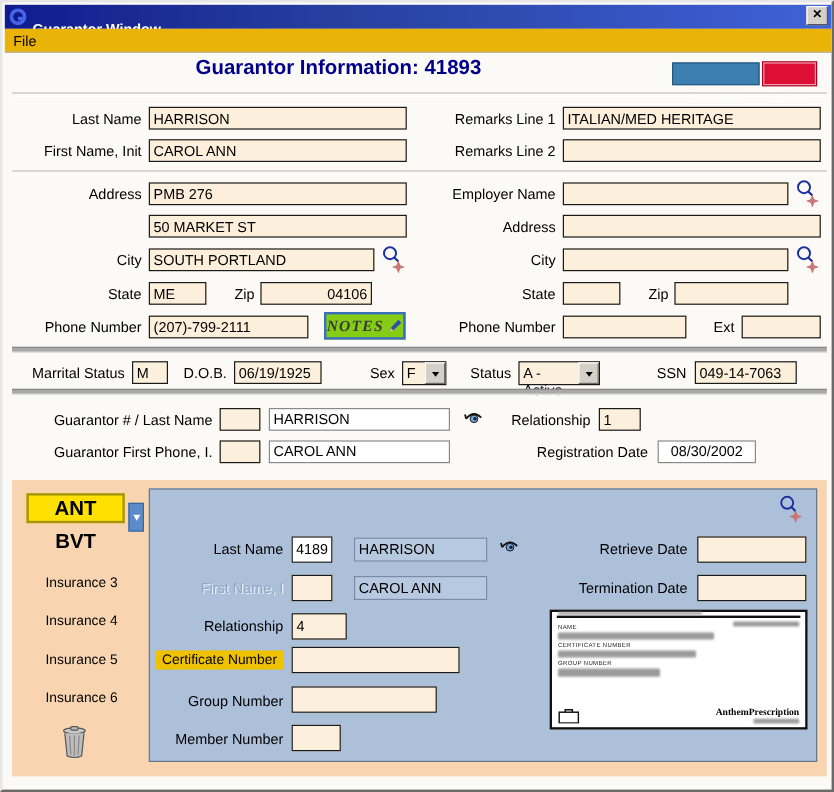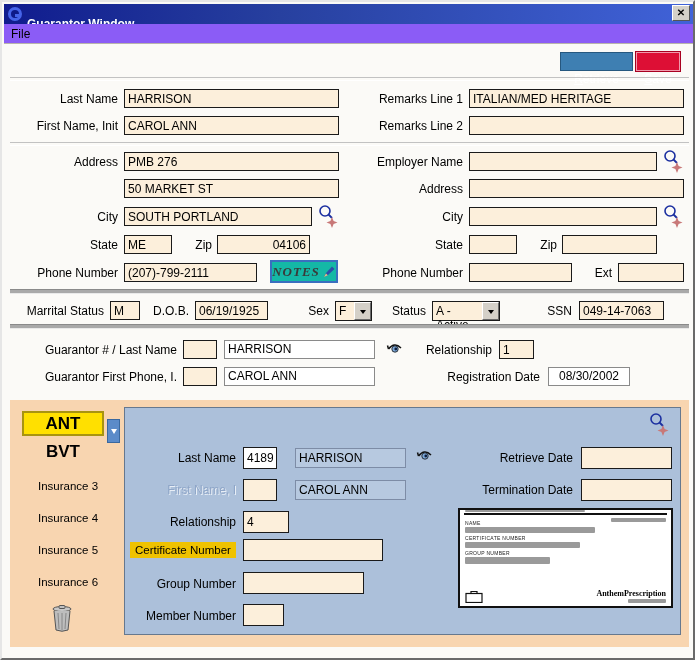--- a/index.html
+++ b/index.html
@@ -11,21 +11,21 @@
   .titlebar{position:absolute;left:2px;top:2px;width:689px;height:20px;
     background:linear-gradient(90deg,#101C8E 0%,#27409F 40%,#4062D8 100%);
     display:flex;align-items:center;padding-left:4px;box-sizing:border-box;}
   .g-icon{width:14px;height:14px;border:3px solid #4664E8;border-radius:50%;box-sizing:border-box;
     position:relative;background:#0E1A88;}
   .g-icon::after{content:"";position:absolute;right:-1px;top:4px;width:5px;height:3px;background:#4664E8;}
   .title-text{color:#fff;font-weight:bold;font-size:12px;margin-left:5px;margin-top:20px;}
   .close-btn{position:absolute;right:3px;top:3px;width:16px;height:14px;background:#D4D0C8;
     border:1px solid;border-color:#fff #555 #555 #fff;font-size:10px;font-weight:bold;
     display:flex;align-items:center;justify-content:center;cursor:default;line-height:1;}
-  .menubar{position:absolute;left:2px;top:22px;width:689px;height:19px;background:#8b5cf6;
+  .menubar{position:absolute;left:2px;top:22px;width:689px;height:19px;background:#eab308;
     display:flex;align-items:center;border-bottom:1px solid #B8B4AC;}
   .menu-item{font-size:12px;padding:1px 7px;}
   .hdr-title{position:absolute;left:60px;top:45px;width:440px;text-align:center;
     font-size:17px;font-weight:bold;color:#00008B;}
   .btn{position:absolute;box-sizing:border-box;color:#fff;font-size:12px;text-align:center;cursor:default;}
   .btn span{display:block;margin-top:17px;}
   .btn span::first-letter{text-decoration:underline;}
   .btn-retrieve{left:558px;top:50px;width:73px;height:19px;background:#3E7FB2;border:1px solid #26587F;padding-top:2px;}
   .btn-save{left:634px;top:50px;width:44px;height:19px;background:#DD0F35;border:1px solid #F09AAC;
     box-shadow:0 0 0 1px #A80020;padding-top:2px;}
@@ -37,21 +37,21 @@
     font-family:"Liberation Sans",sans-serif;font-size:12px;padding:0 3px;outline:none;color:#000;}
   .fld.ralign{text-align:right;}
   .ro{position:absolute;box-sizing:border-box;height:19px;background:#fff;border:1px solid #8a8a8a;
     font-size:12px;padding:1px 3px;line-height:15px;white-space:nowrap;overflow:hidden;}
   .combo{position:absolute;box-sizing:border-box;height:20px;background:#FCEFDB;border:1px solid #1a1a1a;display:flex;}
   .combo .val{flex:1;font-size:12px;padding:2px 2px 0 3px;}
   .combo .cbtn{width:15px;background:#D4D0C8;border:1px solid;border-color:#fff #6a6a6a #6a6a6a #fff;
     display:flex;align-items:center;justify-content:center;}
   .combo .cbtn::after{content:"";width:0;height:0;border:3px solid transparent;border-top:4px solid #000;margin-top:4px;}
   .icon-btn{position:absolute;cursor:default;}
-  .notes-btn{position:absolute;left:268px;top:258px;width:68px;height:23px;background:#14b8a6;
+  .notes-btn{position:absolute;left:268px;top:258px;width:68px;height:23px;background:#84cc16;
     border:2px solid #3A6FBF;box-sizing:border-box;display:flex;align-items:center;justify-content:center;
     font-family:"Liberation Serif",serif;font-style:italic;font-weight:bold;font-size:13px;color:#3a3a3a;letter-spacing:1px;}
   .panel{position:absolute;left:8px;top:398px;width:679px;height:247px;background:#F8D5B0;}
   .tab{position:absolute;text-align:center;cursor:default;}
   .tab-ant{left:12px;top:11px;width:82px;height:25px;background:#FFE000;border:2px solid #A89410;
     box-sizing:border-box;font-weight:bold;font-size:17px;line-height:21px;}
   .tab-dd{position:absolute;left:97px;top:19px;width:13px;height:24px;background:#5B8BC9;border:1px solid #39689F;
     box-sizing:border-box;display:flex;align-items:center;justify-content:center;}
   .tab-dd::after{content:"";width:0;height:0;border:3px solid transparent;border-top:5px solid #fff;margin-top:4px;}
   .tab-bvt{left:12px;top:42px;width:82px;font-weight:bold;font-size:17px;}
@@ -91,20 +91,21 @@
     <span class="title-text">Guarantor Window</span>
   </div>
   <div class="close-btn">
     <span>✕</span>
   </div>
 
   <div class="menubar">
     <span class="menu-item">File</span>
   </div>
 
+  <div class="hdr-title">Guarantor Information: 41893</div>
   <div class="btn btn-retrieve">
       <span>Retrieve</span>
     </div>
   <div class="btn btn-save">
       <span>Save</span>
     </div>
   <div class="sep-thin" style="top:75px"></div>
 
   <div class="lbl" style="left:16px;top:90px;width:100px">Last Name</div>
   <input class="fld" style="left: 122px; top: 87px; width: 215px;" value="HARRISON">

